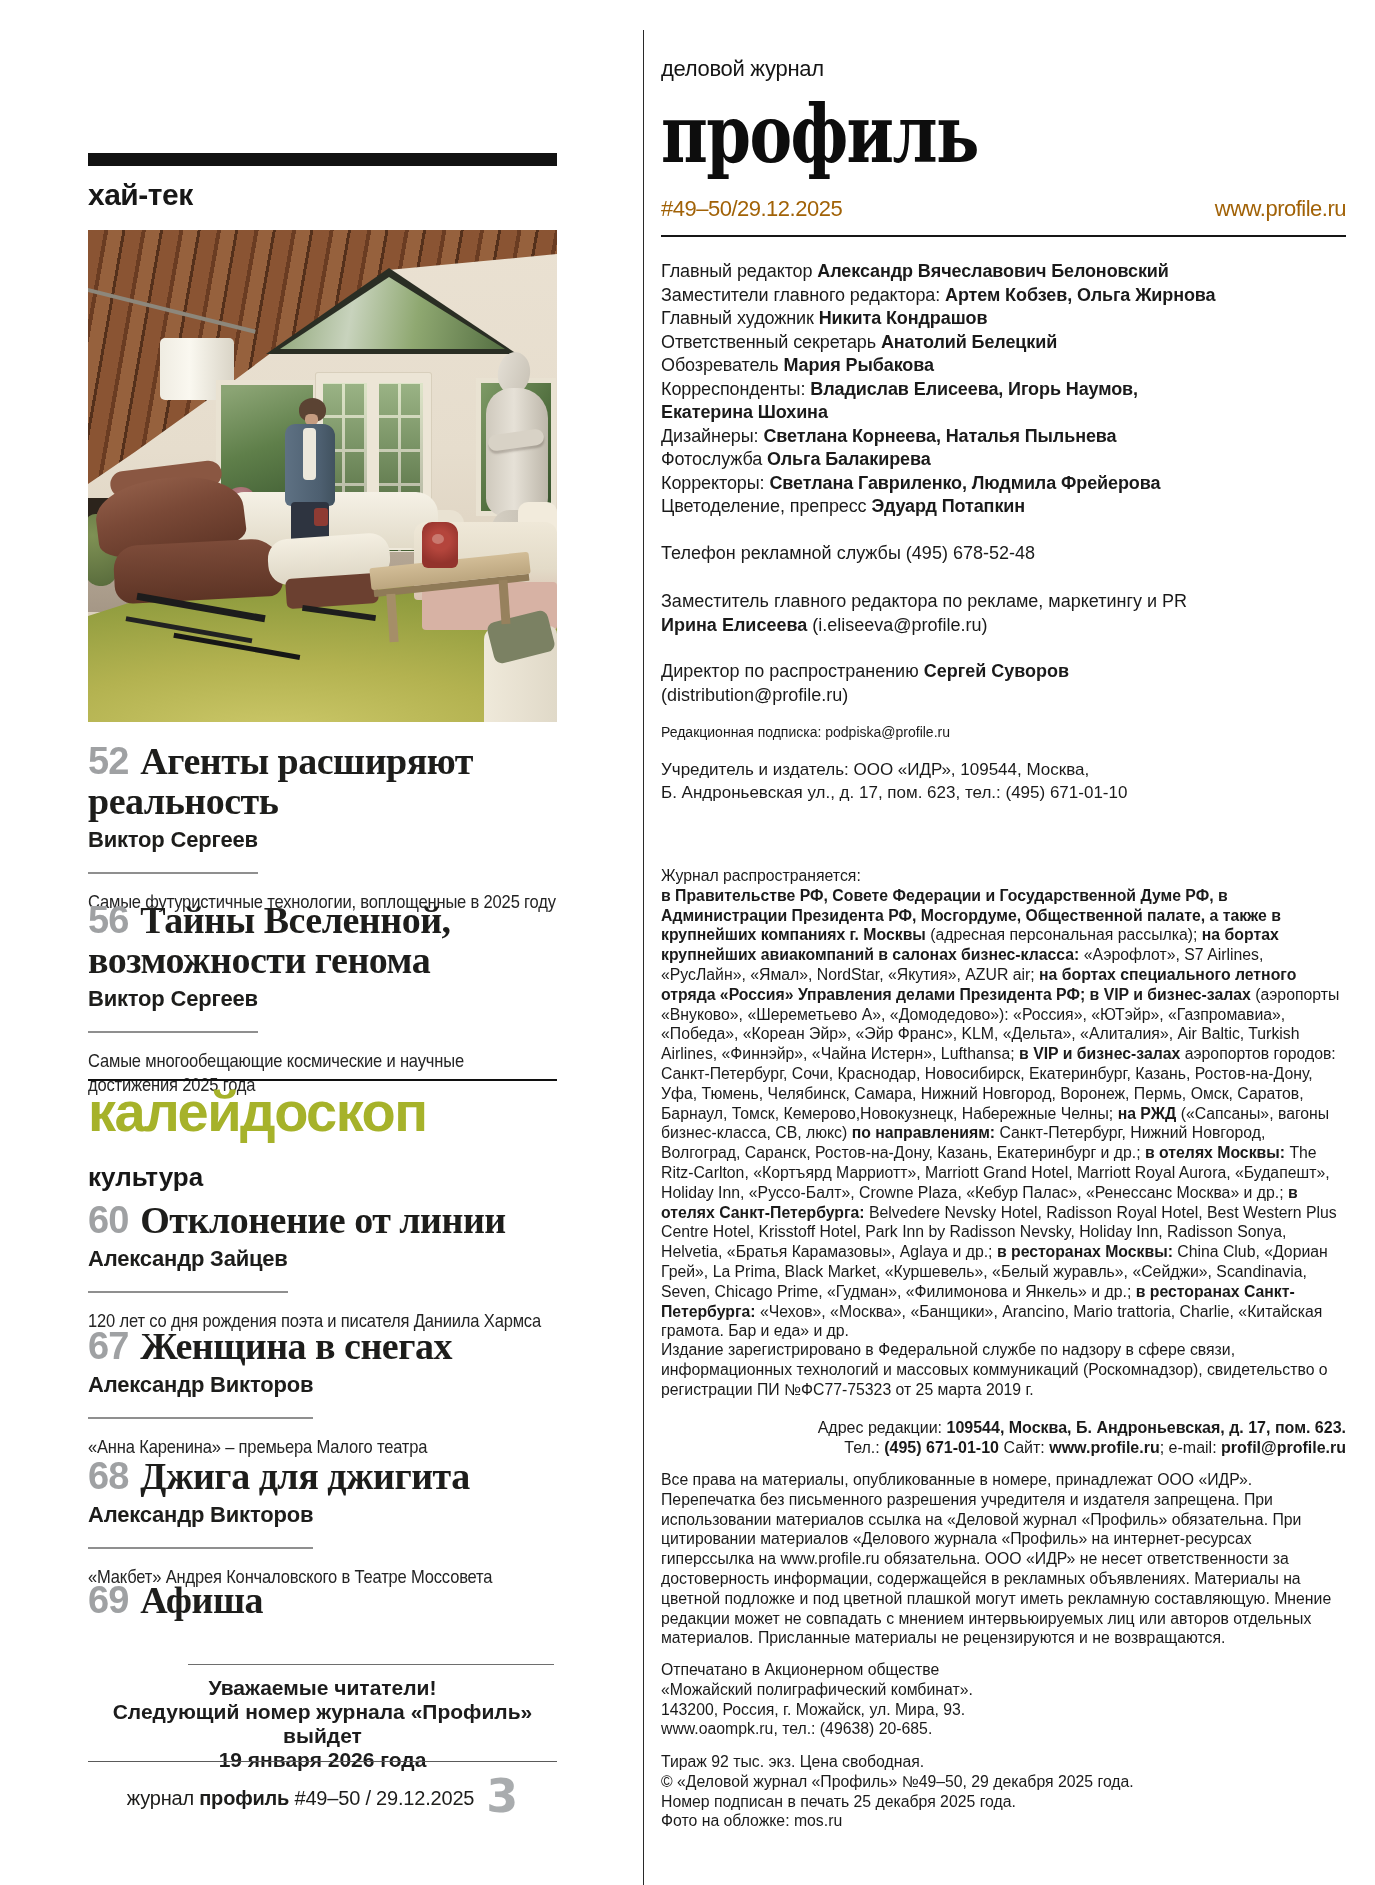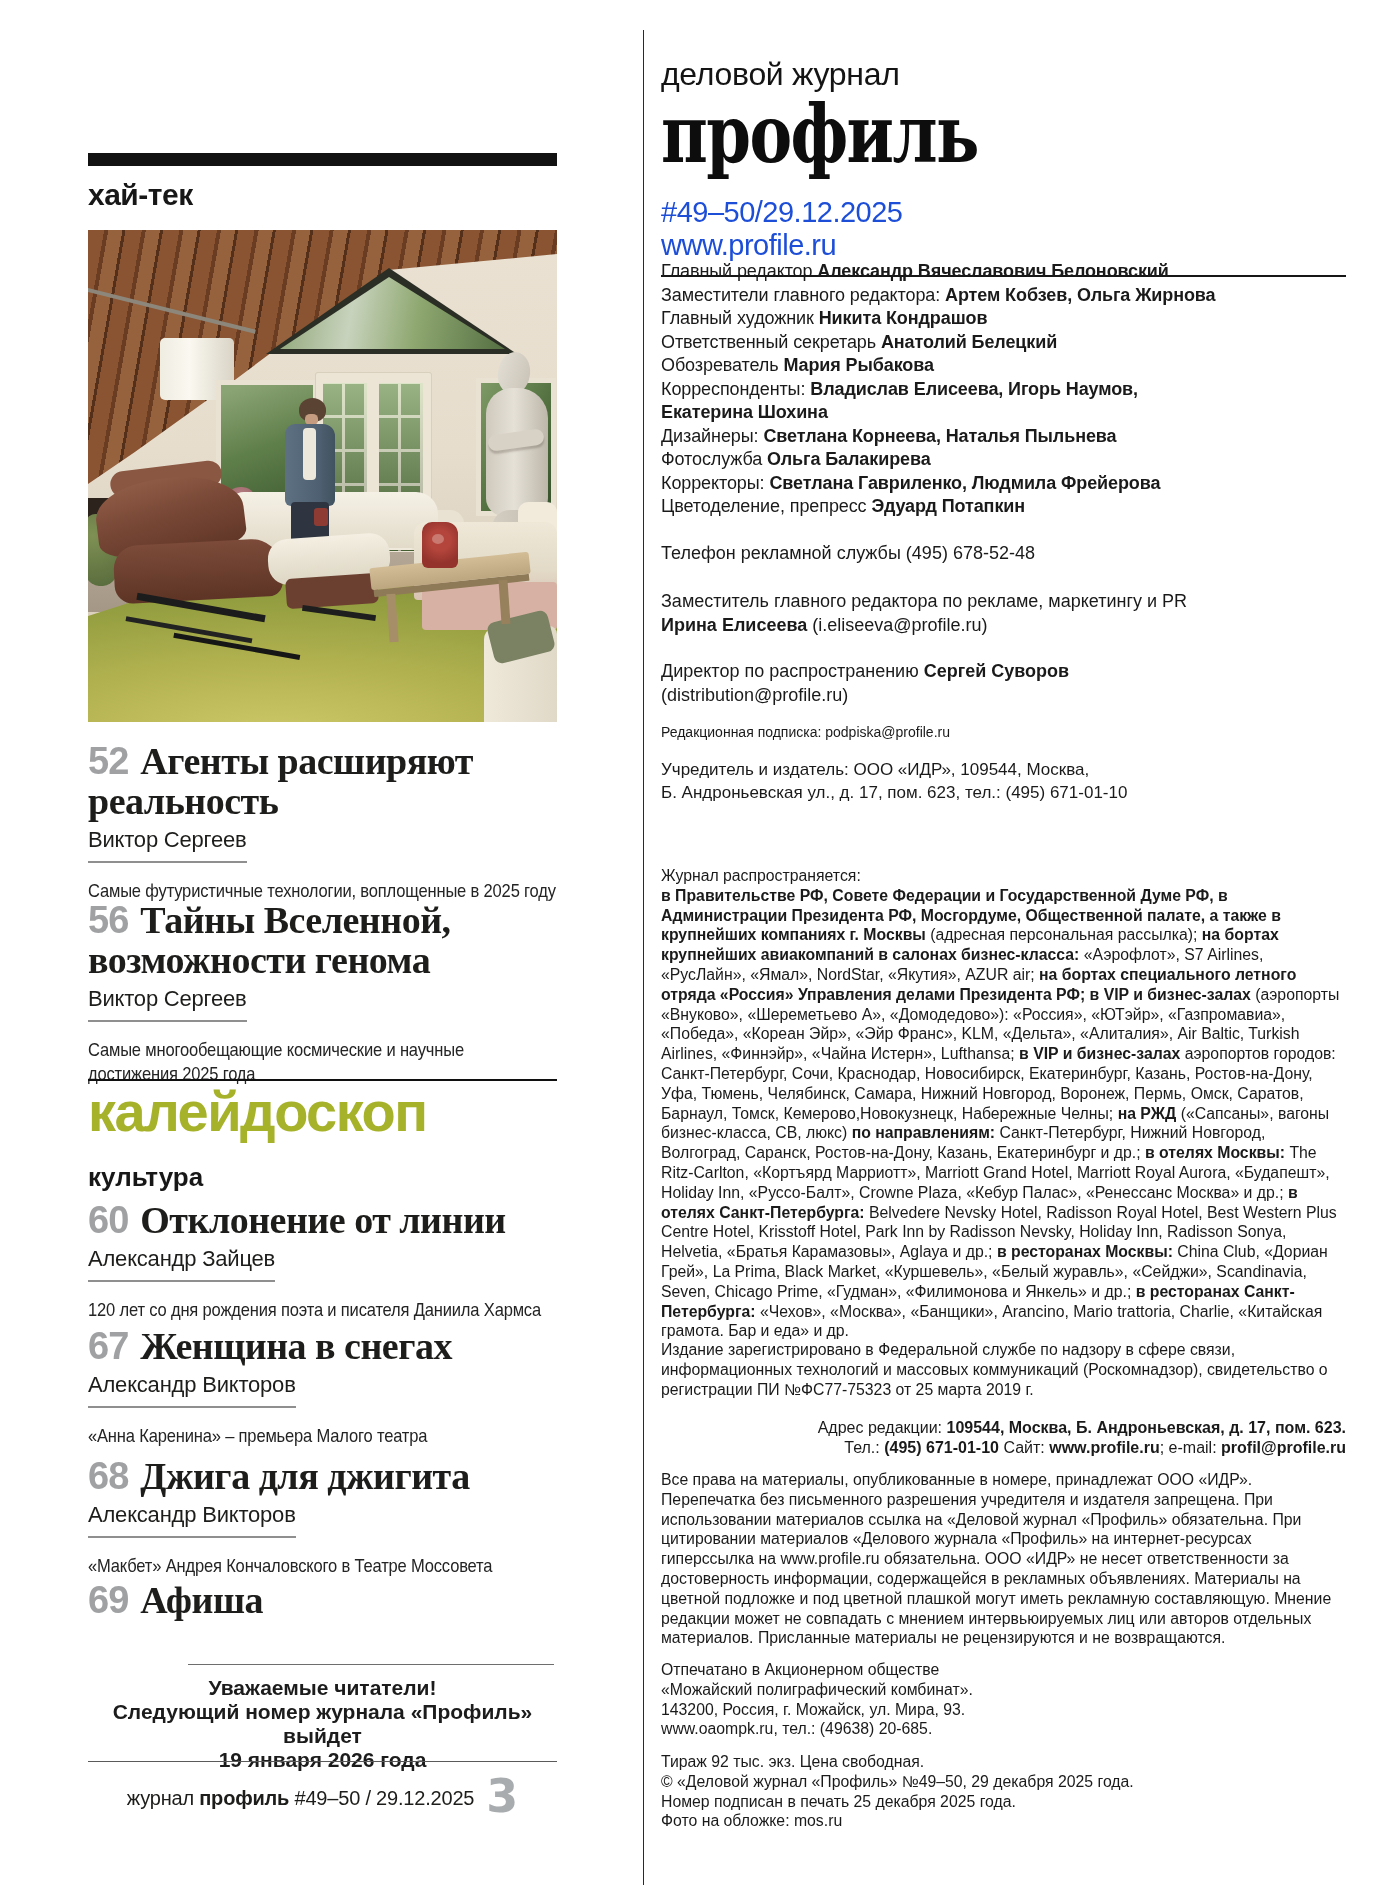--- a/index.html
+++ b/index.html
@@ -14,21 +14,21 @@
   .sec-hitech{position:absolute;left:0;top:178px;font-size:30px;font-weight:700;letter-spacing:-0.5px;color:#171717;}
   .rule-thick{position:absolute;left:0;top:1079px;width:469px;height:2px;background:#101010;}
   .kaleido{position:absolute;left:0;top:1086px;font-size:56px;line-height:52px;font-weight:700;letter-spacing:-1.5px;color:#a6b22a;}
   .sec-culture{position:absolute;left:0;top:1162px;font-size:26px;font-weight:700;color:#171717;}
 
   .article{position:absolute;left:0;width:469px;}
   .a52{top:741px;} .a56{top:900px;} .a60{top:1200px;} .a67{top:1326px;} .a68{top:1456px;} .a69{top:1580px;}
   .art-title{font-family:"Liberation Serif","DejaVu Serif",serif;font-weight:700;font-size:38px;line-height:40px;letter-spacing:-0.5px;color:#1d1d1b;}
   .art-num{font-family:"Liberation Sans",sans-serif;font-weight:700;color:#9fa1a3;margin-right:12px;letter-spacing:-1px;}
   .art-author-wrap{margin-top:6px;}
-  .art-author{display:inline-block;font-size:22px;font-weight:400;color:#1d1d1b;padding-bottom:8px;border-bottom:2px solid #8f8f8f;letter-spacing:-0.2px;}
+  .art-author{display:inline-block;font-size:22px;font-weight:700;color:#1d1d1b;padding-bottom:19px;border-bottom:2px solid #8f8f8f;letter-spacing:-0.2px;}
   .art-author:empty{display:none;border:none;}
   .art-desc{margin-top:16px;font-size:19px;line-height:24px;color:#242424;width:540px;transform:scaleX(0.87);transform-origin:0 0;letter-spacing:-0.2px;}
   .art-desc:empty{display:none;}
 
   .short-rule{position:absolute;left:100px;top:1664px;width:366px;height:1px;background:#6e6e6e;}
   .notice{position:absolute;left:0;top:1676px;width:469px;text-align:center;font-weight:700;font-size:21px;line-height:24px;color:#1c1c1c;}
   .bottom-rule{position:absolute;left:0;top:1761px;width:469px;height:1px;background:#5a5a5a;}
   .l-footer{position:absolute;left:0;top:1778px;width:469px;display:flex;justify-content:center;align-items:flex-end;gap:12px;}
   .l-footer .txt{font-size:20px;letter-spacing:-0.2px;color:#1d1d1b;padding-bottom:4px;}
   .l-footer .pagenum{font-family:"DejaVu Sans",sans-serif;font-size:46px;line-height:36px;font-weight:700;color:#a9acae;}
@@ -82,24 +82,24 @@
   .ph-throw{left:402px;top:386px;width:62px;height:42px;background:#7b8163;border-radius:8px;transform:rotate(-14deg);}
   .ph-table-top{left:282px;top:330px;width:160px;height:22px;background:linear-gradient(180deg,#d2bd97,#bca67f);transform:rotate(-6deg);border-radius:3px;box-shadow:0 9px 0 -2px #8f7a57;}
   .ph-table-leg1{left:300px;top:364px;width:9px;height:48px;background:#a58e68;transform:rotate(-4deg);}
   .ph-table-leg2{left:412px;top:350px;width:9px;height:44px;background:#97815d;transform:rotate(-4deg);}
   .ph-red{left:334px;top:292px;width:36px;height:46px;background:radial-gradient(circle at 50% 40%,#b4453c 30%,#93332c 70%);border-radius:10px 12px 6px 6px;}
   .ph-red::after{content:"";position:absolute;left:10px;top:12px;width:12px;height:10px;background:#c9796f;border-radius:50%;}
 
   
   .col-right{position:absolute;left:661px;top:0;width:685px;height:1885px;}
   .col-right>div{position:absolute;left:0;width:685px;}
-  .r-tagline{top:56px;font-size:32px;letter-spacing:-0.3px;color:#141414;}
+  .r-tagline{top:56px;font-size:22px;letter-spacing:-0.3px;color:#141414;}
   .r-brand{top:88px;}
   .r-brand span{display:inline-block;font-family:"DejaVu Serif","Liberation Serif",serif;font-weight:700;font-size:80px;line-height:92px;letter-spacing:-2px;color:#0d0d0d;transform:scaleX(0.8);transform-origin:0 50%;}
-  .r-issue{top:196px;display:flex;justify-content:space-between;align-items:baseline;font-size:29px;letter-spacing:-0.5px;color:#1d4ed8;border-bottom:2px solid #161616;padding-bottom:13px;flex-direction:column;}
+  .r-issue{top:196px;display:flex;justify-content:space-between;align-items:baseline;font-size:22px;letter-spacing:-0.5px;color:#a16207;border-bottom:2px solid #161616;padding-bottom:13px;}
   .r-masthead{top:260px;font-size:18px;line-height:23.5px;letter-spacing:-0.1px;}
   .r-phone{top:543px;font-size:18px;}
   .r-pr{top:590px;font-size:18px;line-height:23.5px;}
   .r-dir{top:660px;font-size:18px;line-height:23.5px;}
   .r-sub{top:724px;font-size:14px;}
   .r-founder{top:758px;font-size:17px;line-height:23px;}
   .r-dist{top:822px;font-size:15.8px;line-height:19.8px;margin-top:44px;}
   .r-dist .intro{margin-bottom:0;}
   .r-reg{top:1340px;font-size:15.8px;line-height:19.8px;}
   .r-addr{top:1418px;font-size:16px;line-height:20px;text-align:right;}

